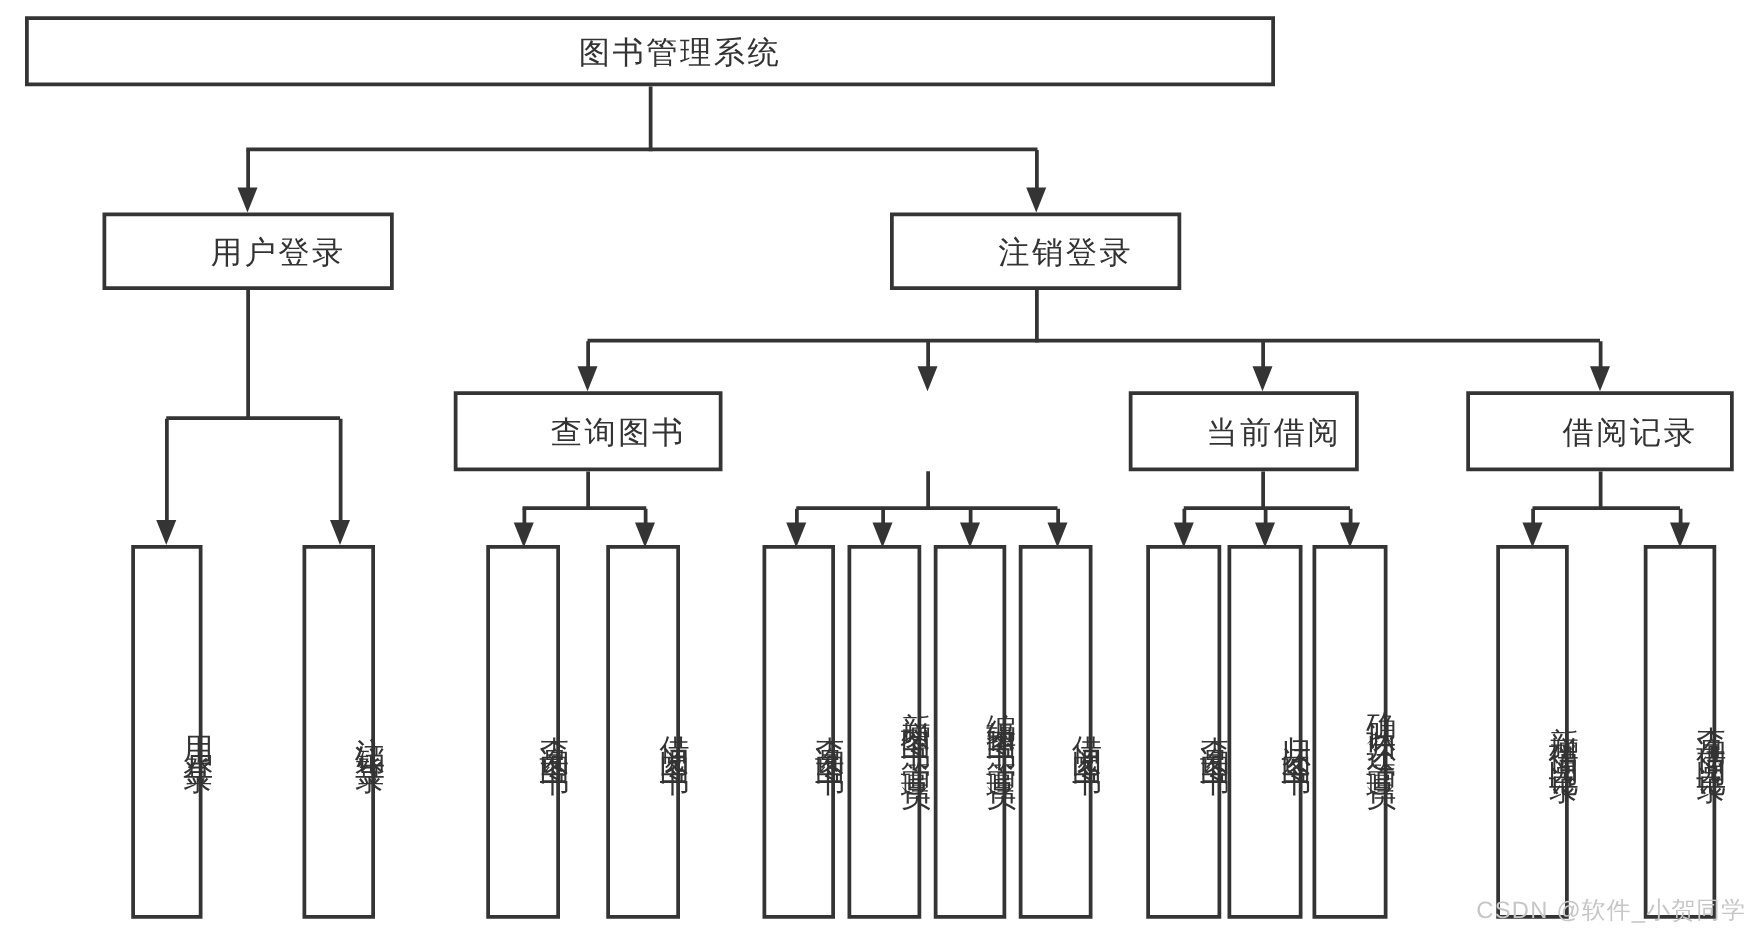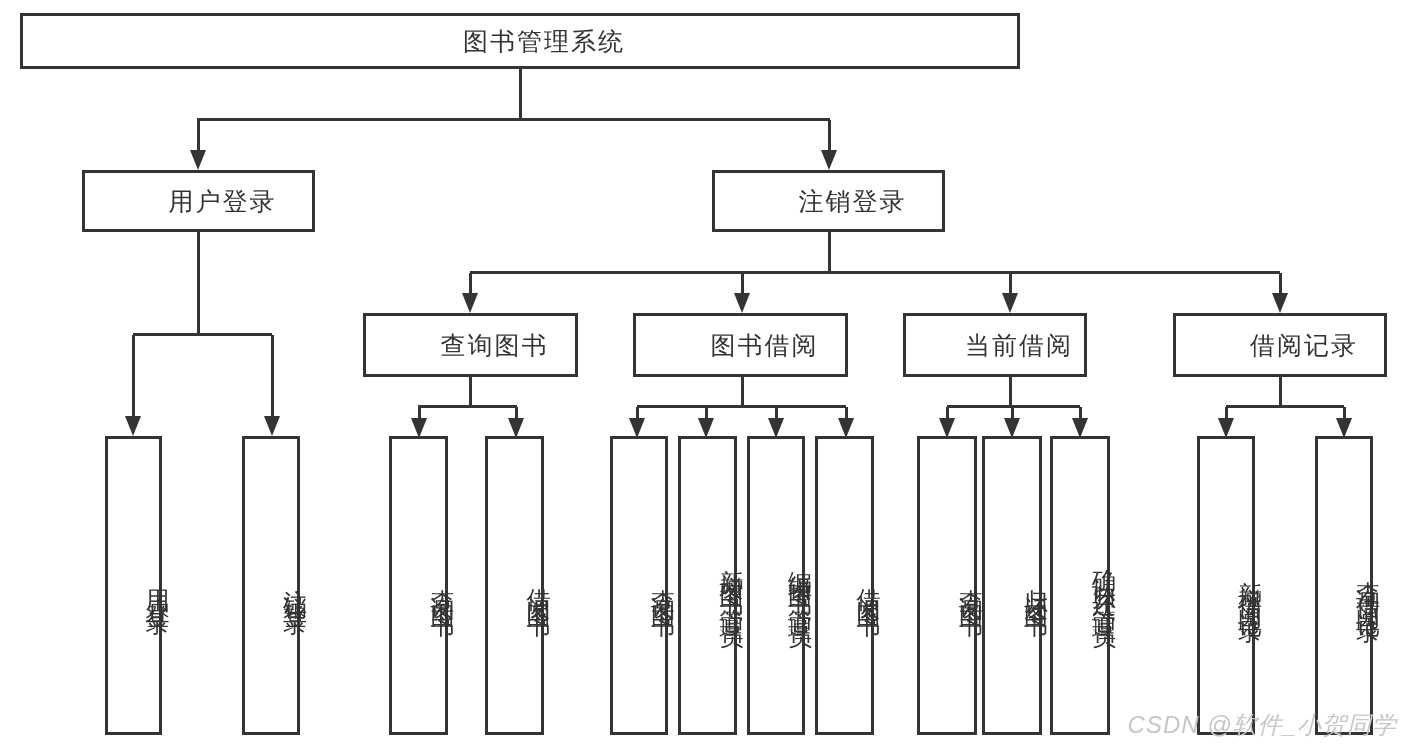--- a/index.html
+++ b/index.html
@@ -52,26 +52,25 @@
     width:0;
     height:0;
     border-left:8px solid transparent;
     border-right:8px solid transparent;
     border-top:20px solid var(--line);
   }
   .watermark{
     position:absolute;
     right:8px;
     bottom:6px;
-    font-size:24px;
+    font-size:19px;
     letter-spacing:1px;
     color:var(--wm);
     z-index:10;
     white-space:nowrap;
-    font-style:italic;
   }
 </style>
 </head>
 <body>
 
 <div id="stage">
   <div class="watermark">CSDN @软件_小贺同学</div>
 <div class="line" style="left: 519px; top: 69px; width: 3px; height: 52px;"></div>
     <div class="line" style="left: 197px; top: 118px; width: 633px; height: 3px;"></div>
     <div class="line" style="left: 197px; top: 232px; width: 3px; height: 104px;"></div>
@@ -129,23 +128,20 @@
     </div>
     <div class="node h" style="left: 82px; top: 170px; width: 233px; height: 62px;">
       <span class="lbl">用户登录</span>
     </div>
     <div class="node h" style="left: 712px; top: 170px; width: 233px; height: 62px;">
       <span class="lbl">注销登录</span>
     </div>
     <div class="node h" style="left: 363px; top: 313px; width: 215px; height: 64px;">
       <span class="lbl">查询图书</span>
     </div>
-    <div class="node h" style="left: 633px; top: 313px; width: 215px; height: 64px;">
-      <span class="lbl">图书借阅</span>
-    </div>
     <div class="node h" style="left: 903px; top: 313px; width: 184px; height: 64px;">
       <span class="lbl">当前借阅</span>
     </div>
     <div class="node h" style="left: 1173px; top: 313px; width: 214px; height: 64px;">
       <span class="lbl">借阅记录</span>
     </div>
     <div class="node v" style="left: 105px; top: 436px; width: 57px; height: 299px;">
       <span class="lbl">用户登录</span>
     </div>
     <div class="node v" style="left: 242px; top: 436px; width: 58px; height: 299px;">

